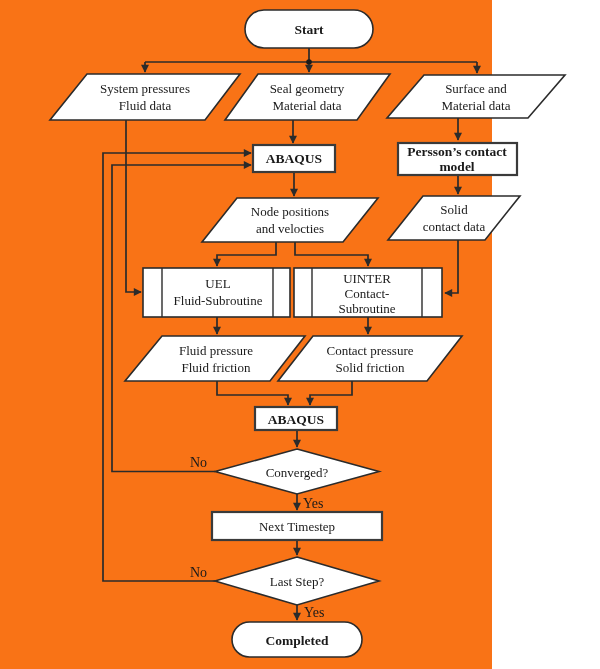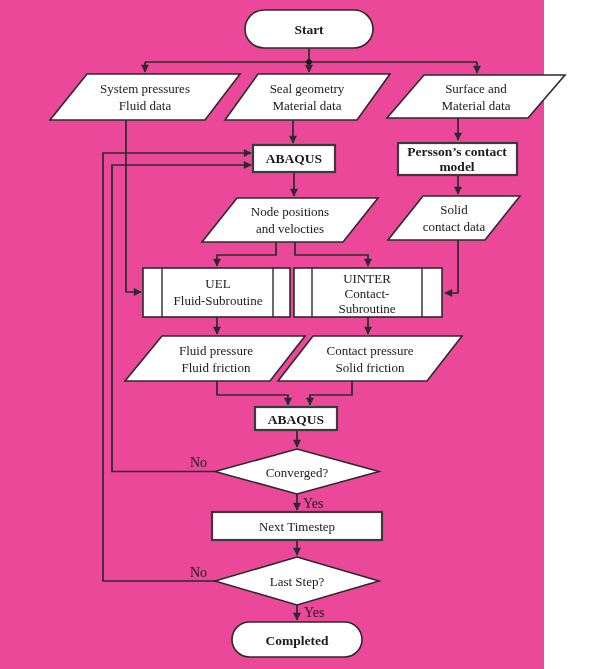--- a/index.html
+++ b/index.html
@@ -2,23 +2,23 @@
 <html><head>
 <meta charset="utf-8">
 <style>
   html, body {
     margin: 0;
     padding: 0;
     background: #ffffff;
   }
   .stage {
     position: relative;
-    width: 544px;
+    width: 492px;
     height: 669px;
-    background: #ec4899;
+    background: #f97316;
     font-family: "Liberation Serif", "DejaVu Serif", serif;
   }
   svg { display: block; }
   .shape {
     fill: #ffffff;
     stroke: #2b2b2b;
     stroke-width: 1.6;
   }
   .shape.heavy {
     stroke-width: 2.2;

